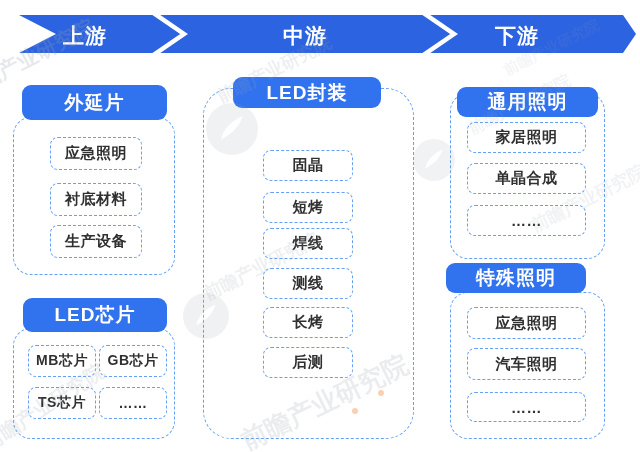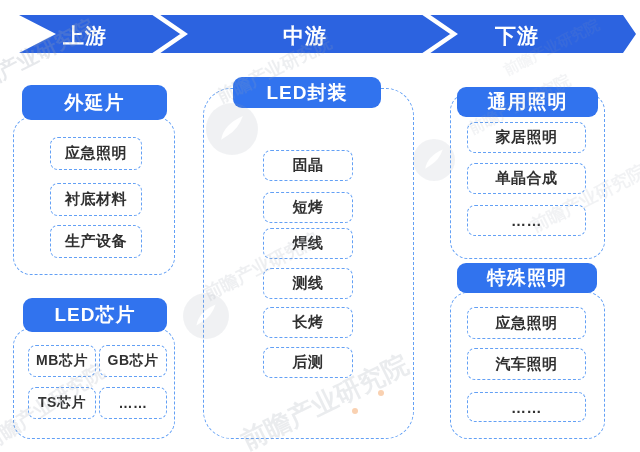--- a/index.html
+++ b/index.html
@@ -116,21 +116,21 @@
   <div class="box" style="left:263px; top:307px; width:88px; height:29px;">长烤</div>
   <div class="box" style="left:263px; top:347px; width:88px; height:29px;">后测</div>
 
   <div class="ctr" style="left:450px; top:93px; width:153px; height:164px;"></div>
   <div class="hdr" style="left:457px; top:75px; width:141px; height:30px;margin-top:12px;">通用照明</div>
   <div class="box" style="left:467px; top:122px; width:117px; height:29px;">家居照明</div>
   <div class="box" style="left:467px; top:163px; width:117px; height:29px;">单晶合成</div>
   <div class="box" style="left:467px; top:205px; width:117px; height:29px;">……</div>
 
   <div class="ctr" style="left:450px; top:292px; width:153px; height:145px;"></div>
-  <div class="hdr" style="left:457px; top:263px; width:140px; height:30px;">特殊照明</div>
+  <div class="hdr" style="left:446px; top:263px; width:140px; height:30px;">特殊照明</div>
   <div class="box" style="left:467px; top:307px; width:117px; height:30px;">应急照明</div>
   <div class="box" style="left:467px; top:348px; width:117px; height:30px;">汽车照明</div>
   <div class="box" style="left:467px; top:392px; width:117px; height:28px;">……</div>
 
   <div class="wm" style="left:-38px; top:78px; font-size:21px; opacity:.24; transform:rotate(-27deg);">前瞻产业研究院</div>
   <div class="wm" style="left:218px; top:86px; font-size:18px; opacity:.17; transform:rotate(-27deg);">前瞻产业研究院</div>
   <div class="wm" style="left:470px; top:120px; font-size:16px; opacity:.12; transform:rotate(-27deg);">前瞻产业研究院</div>
   <div class="wm" style="left:532px; top:215px; font-size:18px; opacity:.13; transform:rotate(-27deg);">前瞻产业研究院</div>
   <div class="wm" style="left:205px; top:283px; font-size:18px; opacity:.16; transform:rotate(-27deg);">前瞻产业研究院</div>
   <div class="wm" style="left:-15px; top:432px; font-size:20px; opacity:.18; transform:rotate(-33deg);">前瞻产业研究院</div>

